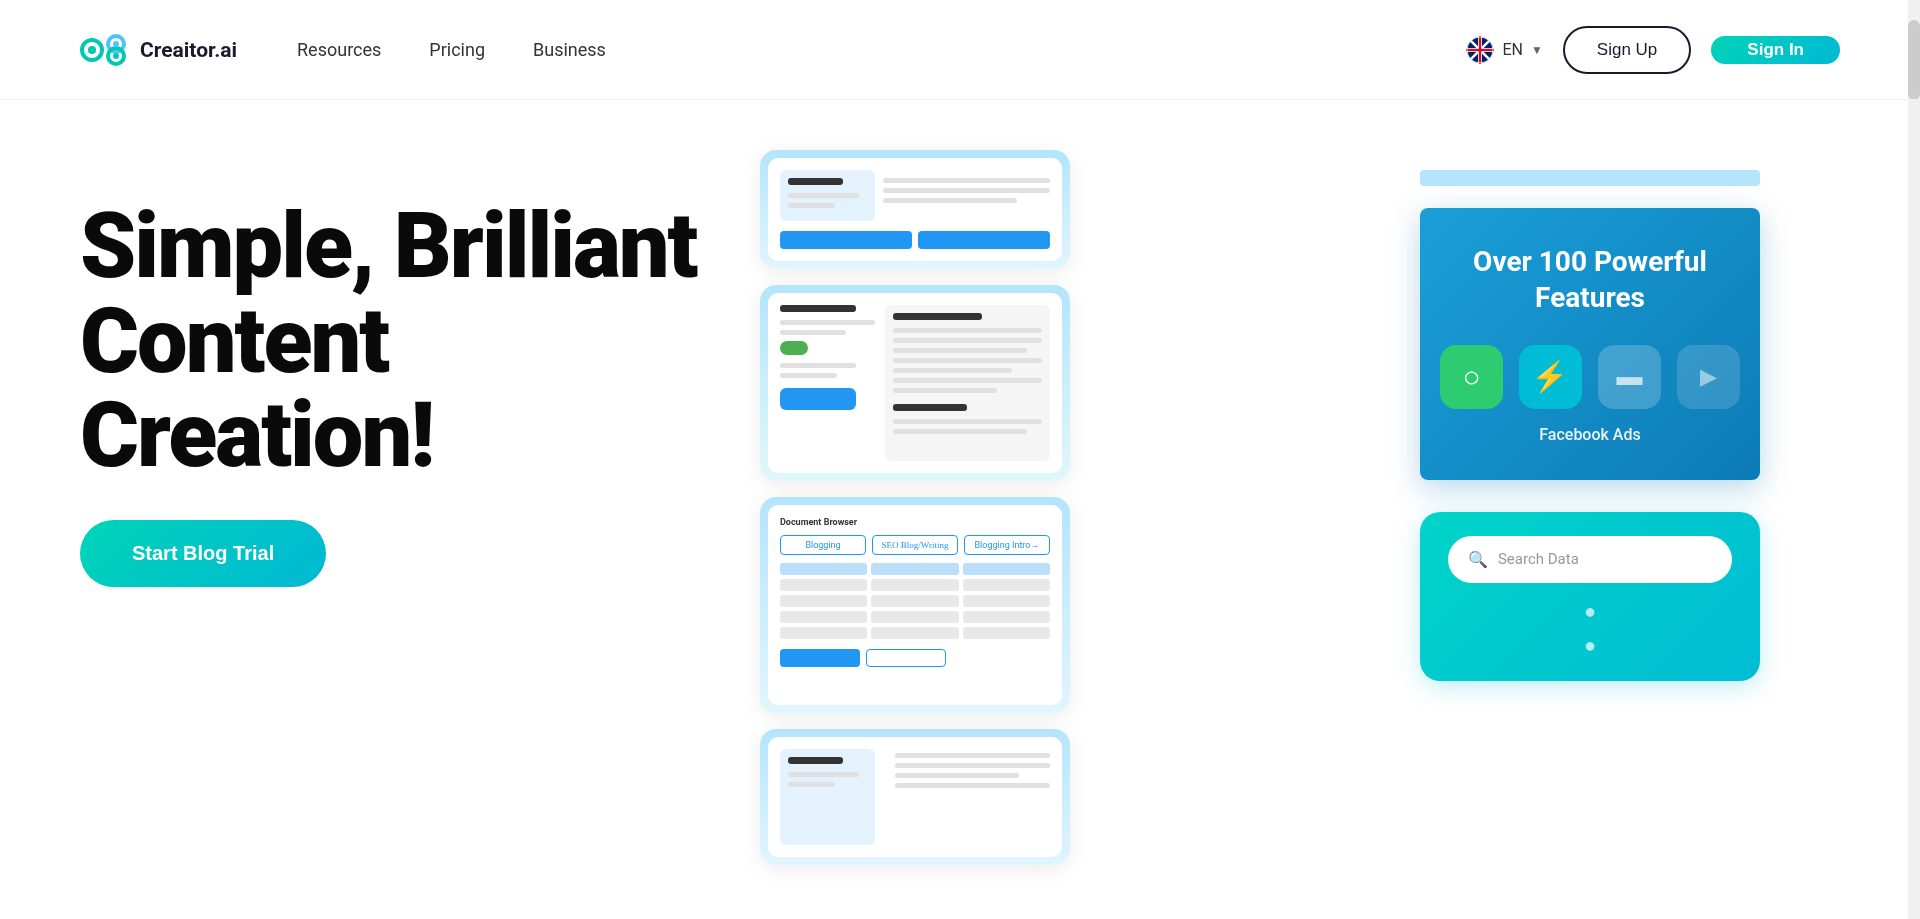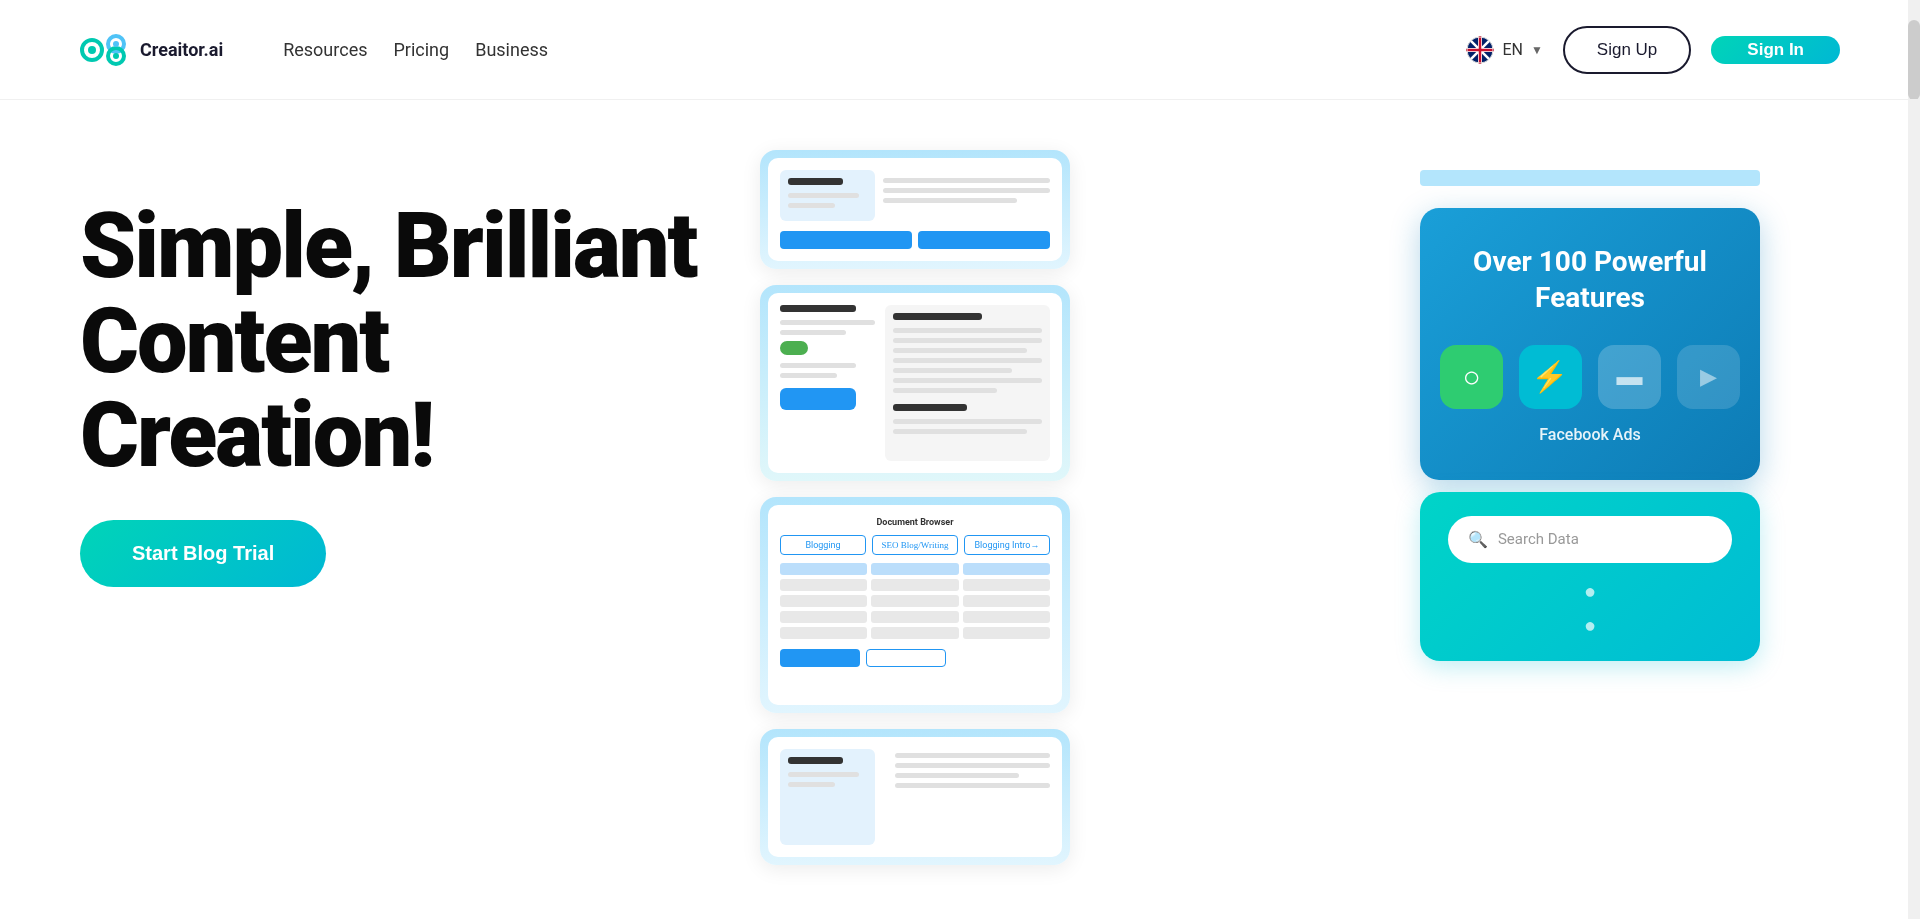--- a/index.html
+++ b/index.html
@@ -12,25 +12,25 @@
       justify-content: space-between;
       padding: 0 80px;
       height: 100px;
       border-bottom: 1px solid #f0f0f0;
       position: relative;
       z-index: 10;
     }
     .navbar-left { display: flex; align-items: center; gap: 60px; }
     .logo { display: flex; align-items: center; gap: 12px; text-decoration: none; }
     .logo-text {
-      font-size: 18px;
+      font-size: 21px;
       font-weight: 700;
       color: #1a1a2e;
     }
-    .nav-links { display: flex; align-items: center; gap: 26px; }
+    .nav-links { display: flex; align-items: center; gap: 48px; }
     .nav-link {
       font-size: 18px;
       color: #333;
       text-decoration: none;
       font-weight: 400;
     }
     .navbar-right { display: flex; align-items: center; gap: 20px; }
     .lang-selector {
       display: flex; align-items: center; gap: 8px;
       font-size: 16px; color: #333; cursor: pointer;
@@ -138,21 +138,21 @@
     .sc-card-2 { background: linear-gradient(180deg, #b3e5fc 0%, #e0f7fa 100%); }
     .sc-card-2 .sc-card-inner { min-height: 180px; display: flex; gap: 10px; }
     .sc-card-2 .left-panel { flex: 0 0 35%; }
     .sc-card-2 .right-panel { flex: 1; }
     .sc-text-line { height: 5px; border-radius: 3px; background: #e0e0e0; margin-bottom: 5px; }
     .sc-text-line.dark { background: #333; height: 7px; margin-bottom: 8px; }
     .sc-toggle { width: 28px; height: 14px; border-radius: 7px; background: #4caf50; margin: 6px 0; }
 
     
     .sc-card-3 { background: linear-gradient(180deg, #b3e5fc 0%, #e1f5fe 100%); }
-    .sc-card-3 .sc-card-inner { min-height: 200px; text-align: center; }
+    .sc-card-3 .sc-card-inner { min-height: 200px; }
     .sc-table { width: 100%; }
     .sc-table-row { display: flex; gap: 4px; margin-bottom: 4px; }
     .sc-table-cell { flex: 1; height: 12px; border-radius: 3px; background: #e8e8e8; }
     .sc-table-cell.header { background: #bbdefb; }
     .sc-filter-row { display: flex; gap: 6px; margin-bottom: 8px; }
     .sc-filter { height: 20px; border-radius: 4px; border: 1.5px solid #2196f3; flex: 1; font-size: 10px; color: #2196f3; display: flex; align-items: center; justify-content: center; }
 
     
     .sc-card-4 { background: linear-gradient(180deg, #b3e5fc 0%, #e1f5fe 100%); }
     .sc-card-4 .sc-card-inner { min-height: 120px; display: flex; gap: 10px; }
@@ -161,24 +161,24 @@
     .feature-cards-area {
       position: absolute;
       right: 20px;
       top: 0;
       width: 340px;
     }
 
     
     .feature-card-main {
       background: linear-gradient(135deg, #1a9fd8 0%, #0d7bb5 100%);
-      border-radius: 19px;
+      border-radius: 8px;
       padding: 36px 20px;
       color: #fff;
-      margin-bottom: 12px;
+      margin-bottom: 32px;
       box-shadow: 0 8px 30px rgba(13,123,181,0.3);
     }
     .feature-card-title {
       font-size: 28px;
       font-weight: 700;
       text-align: center;
       line-height: 1.3;
       margin-bottom: 28px;
     }
     .feature-icons-row {

